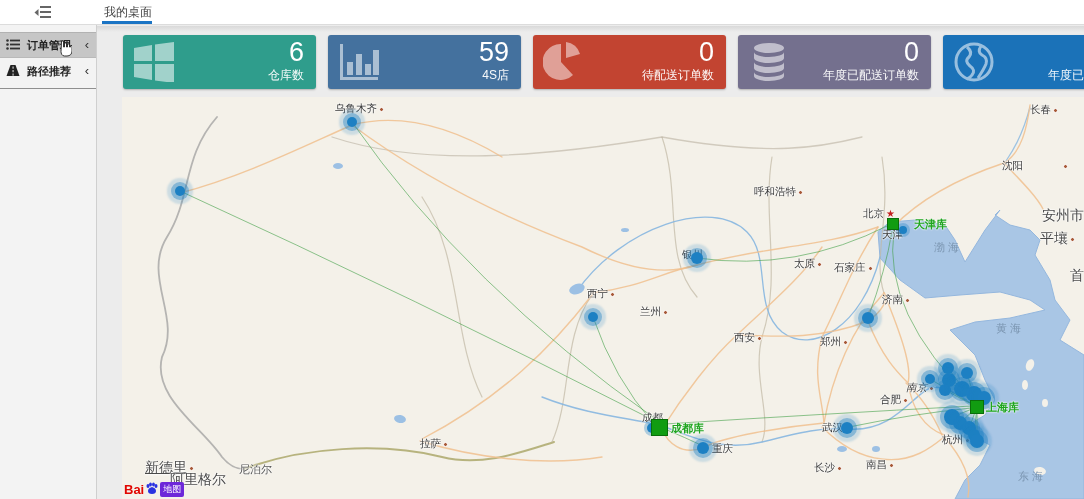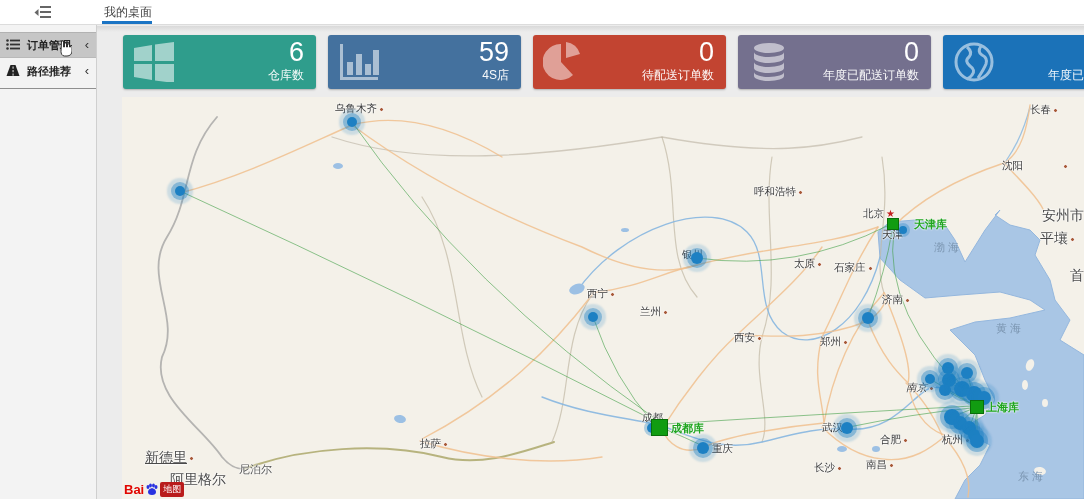--- a/index.html
+++ b/index.html
@@ -56,23 +56,23 @@
   .city.foreign { font-size:11px; color:#555; }
   .city.under { z-index:9; }
 
   .store { position:absolute; background:#1d80c3; border-radius:50%; z-index:14;
     box-shadow:0 0 0 3px rgba(29,128,195,.32); }
   .store.big { box-shadow:0 0 0 4px rgba(29,128,195,.40),0 0 2px 8px rgba(29,128,195,.18); }
   .wh { position:absolute; background:#119c11; border:1px solid #0a6e0a; z-index:16; }
   .whl { position:absolute; color:#1fa51f; font-weight:bold; font-size:11px; white-space:nowrap; z-index:17;
     text-shadow:0 0 2px #fff,0 0 2px #fff; }
 
-  .baidu { position:absolute; left:2px; bottom:2px; display:flex; align-items:flex-end; gap:1px; z-index:25; }
+  .baidu { position:absolute; left:2px; bottom:2px; display:flex; align-items:flex-start; gap:1px; z-index:25; }
   .baidu .bai { color:#e10601; font-weight:bold; font-size:13px; letter-spacing:0; }
-  .baidu .badge { background:#b91c1c; color:#fff; font-size:9px; padding:1px 3px; border-radius:2px; }
+  .baidu .badge { background:#6d28d9; color:#fff; font-size:9px; padding:1px 3px; border-radius:2px; }
 </style>
 </head>
 <body>
 
 <div class="topbar">
   <span class="toggle-btn">
     <svg width="20" height="15" viewBox="0 0 20 15">
       <rect x="6" y="1" width="11" height="2" fill="#666"></rect>
       <rect x="6" y="6" width="11" height="2" fill="#666"></rect>
       <rect x="6" y="11" width="11" height="2" fill="#666"></rect>
@@ -287,21 +287,21 @@
         <span class="dot"></span>
       </div>
       <div class="city " style="left: 612px; top: 234px;">
         <span>西安</span>
         <span class="dot"></span>
       </div>
       <div class="city " style="left: 698px; top: 238px;">
         <span>郑州</span>
         <span class="dot"></span>
       </div>
-      <div class="city " style="left: 758px; top: 296px; margin-top: 40px;">
+      <div class="city " style="left: 758px; top: 296px;">
         <span>合肥</span>
         <span class="dot"></span>
       </div>
       <div class="city " style="left: 784px; top: 284px; font-style: italic;">
         <span>南京</span>
         <span class="dot"></span>
       </div>
       <div class="city " style="left: 820px; top: 336px;">
         <span>杭州</span>
         <span class="dot"></span>
@@ -351,21 +351,21 @@
       </div>
       <div class="city sea" style="left: 874px; top: 224px;">
         <span>黄海</span>
       </div>
       <div class="city sea" style="left: 896px; top: 372px;">
         <span>东海</span>
       </div>
       <div class="city foreign" style="left: 117px; top: 365px;">
         <span>尼泊尔</span>
       </div>
-      <div class="city small" style="left: 23px; top: 352px; text-decoration: underline;">
+      <div class="city small" style="left: 23px; top: 362px; text-decoration: underline;">
         <span>新德里</span>
         <span class="dot"></span>
       </div>
       <div class="city small" style="left: 48px; top: 374px;">
         <span>阿里格尔</span>
       </div>
       <div class="store big" style="left: 225px; top: 20px; width: 10px; height: 10px;"></div>
       <div class="store big" style="left: 53px; top: 89px; width: 10px; height: 10px;"></div>
       <div class="store big" style="left: 569px; top: 155px; width: 12px; height: 12px;"></div>
       <div class="store big" style="left: 466px; top: 215px; width: 10px; height: 10px;"></div>

